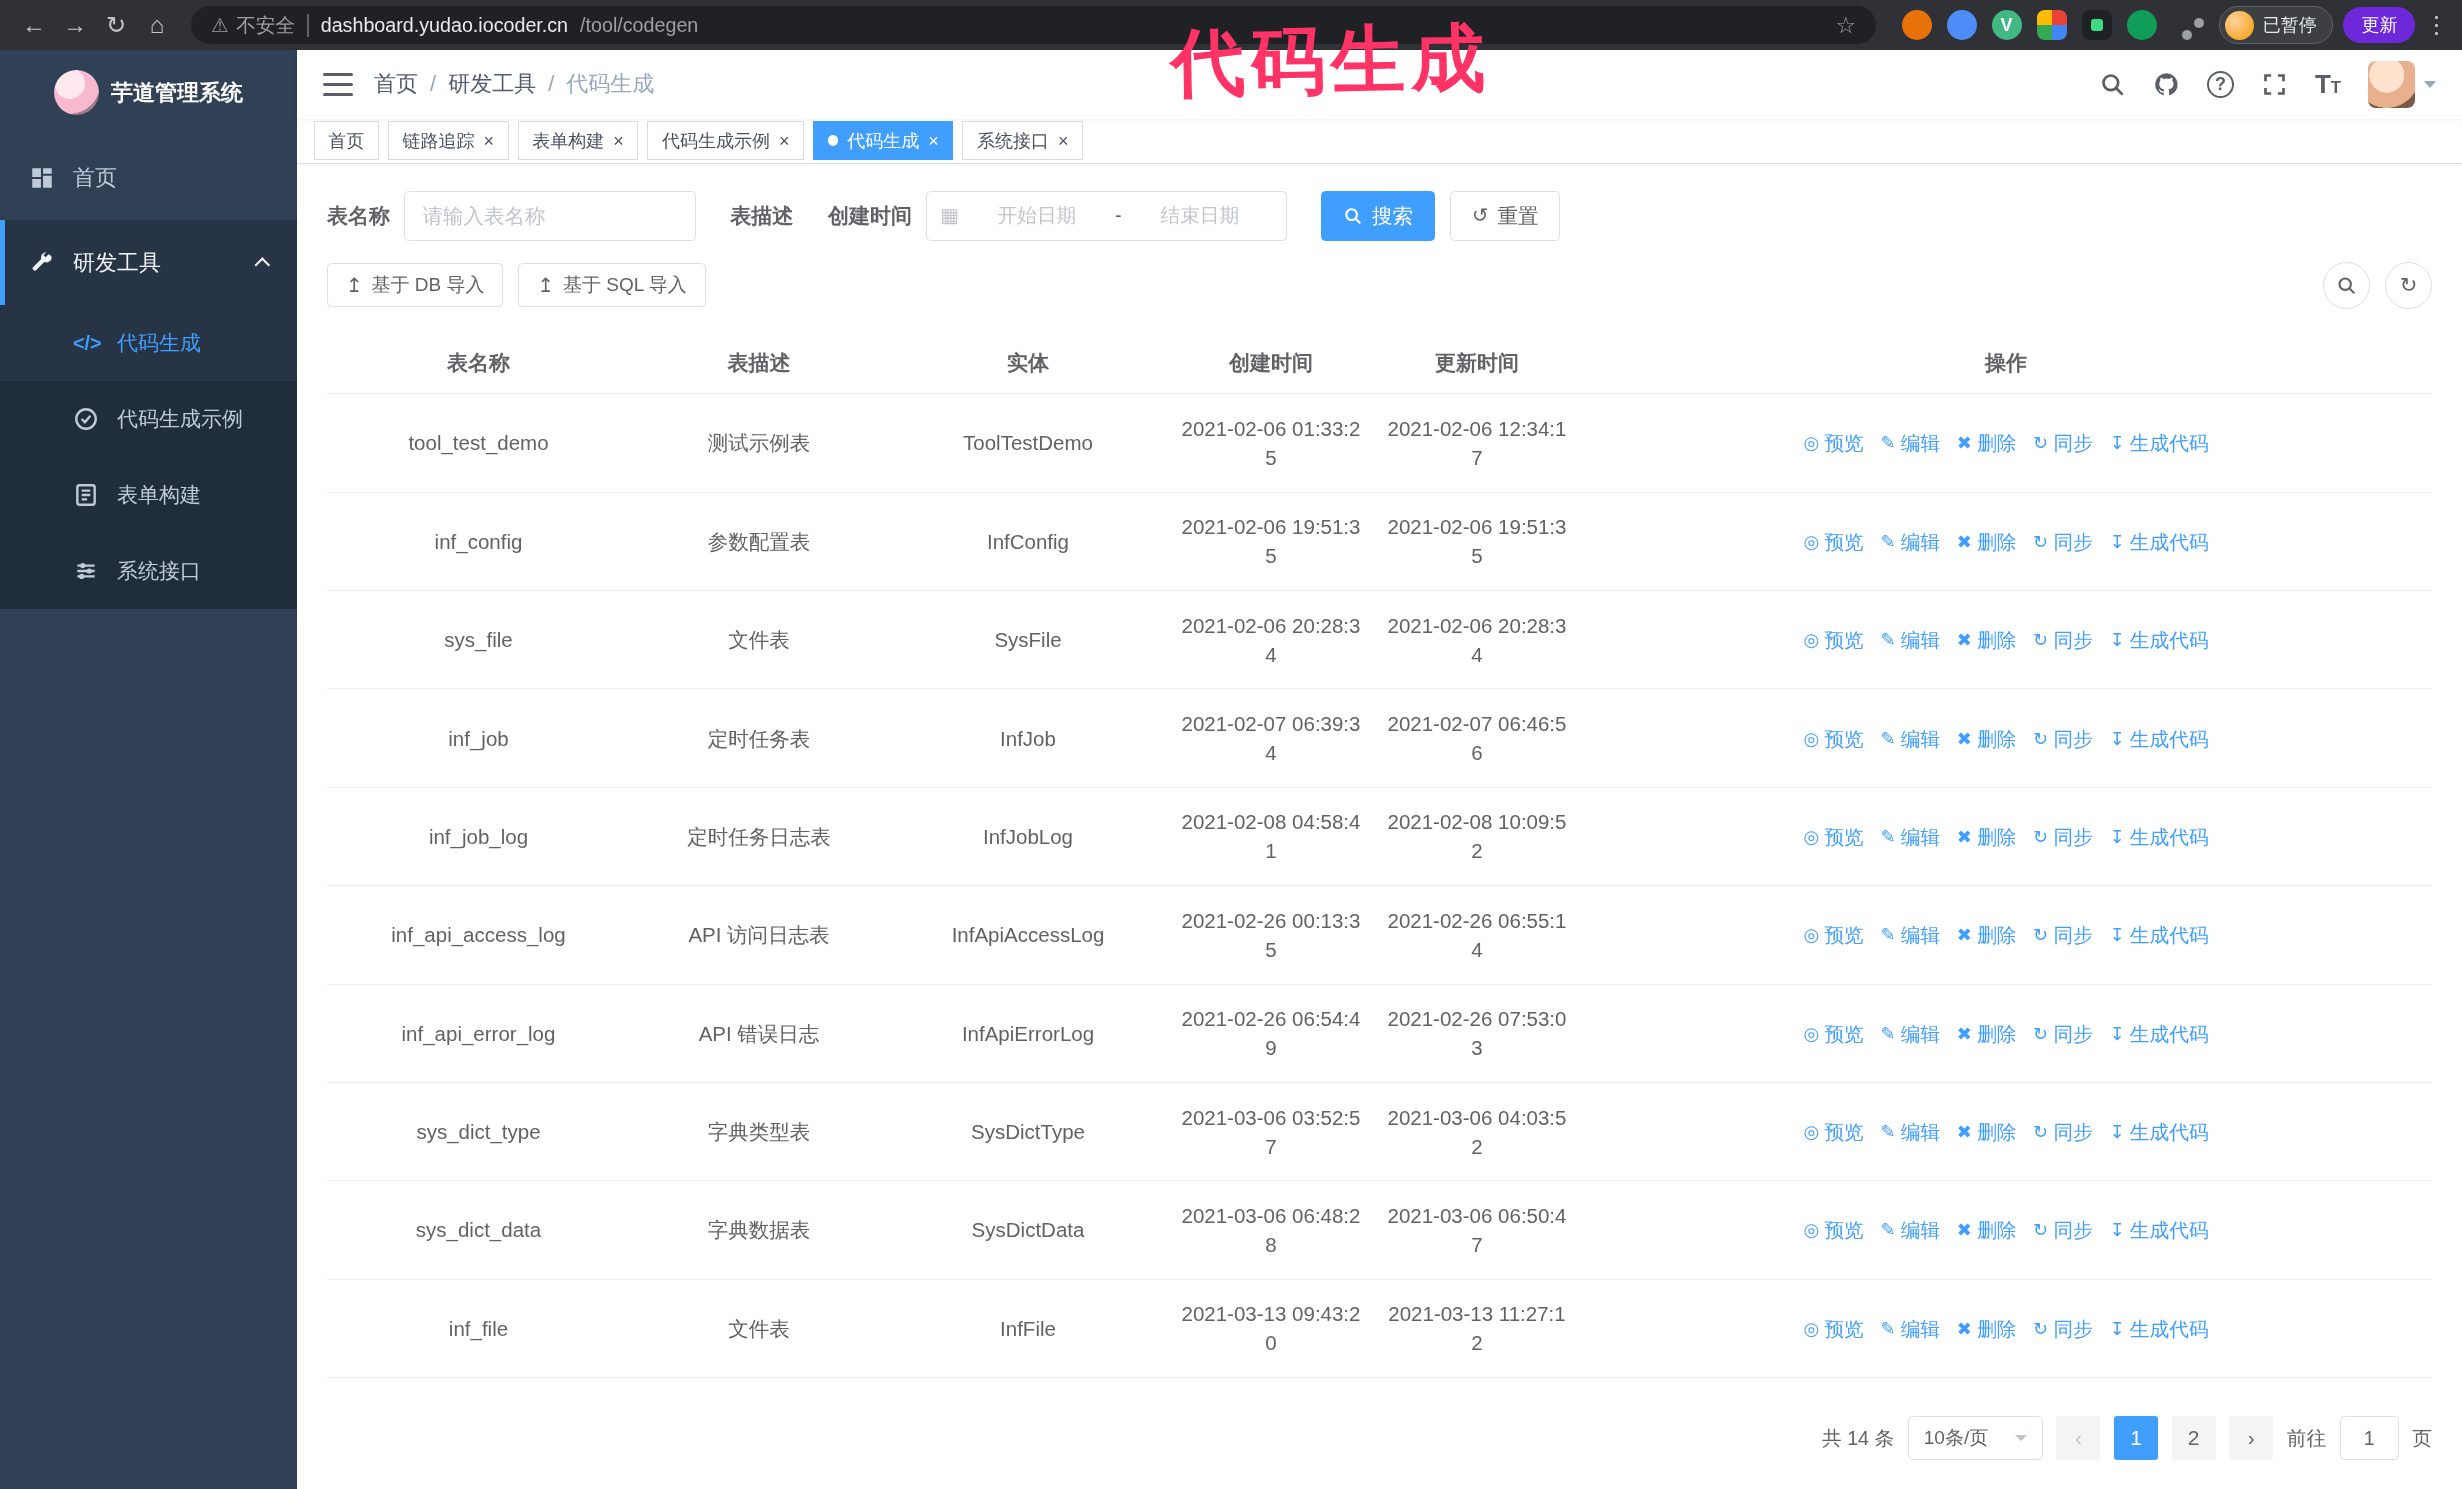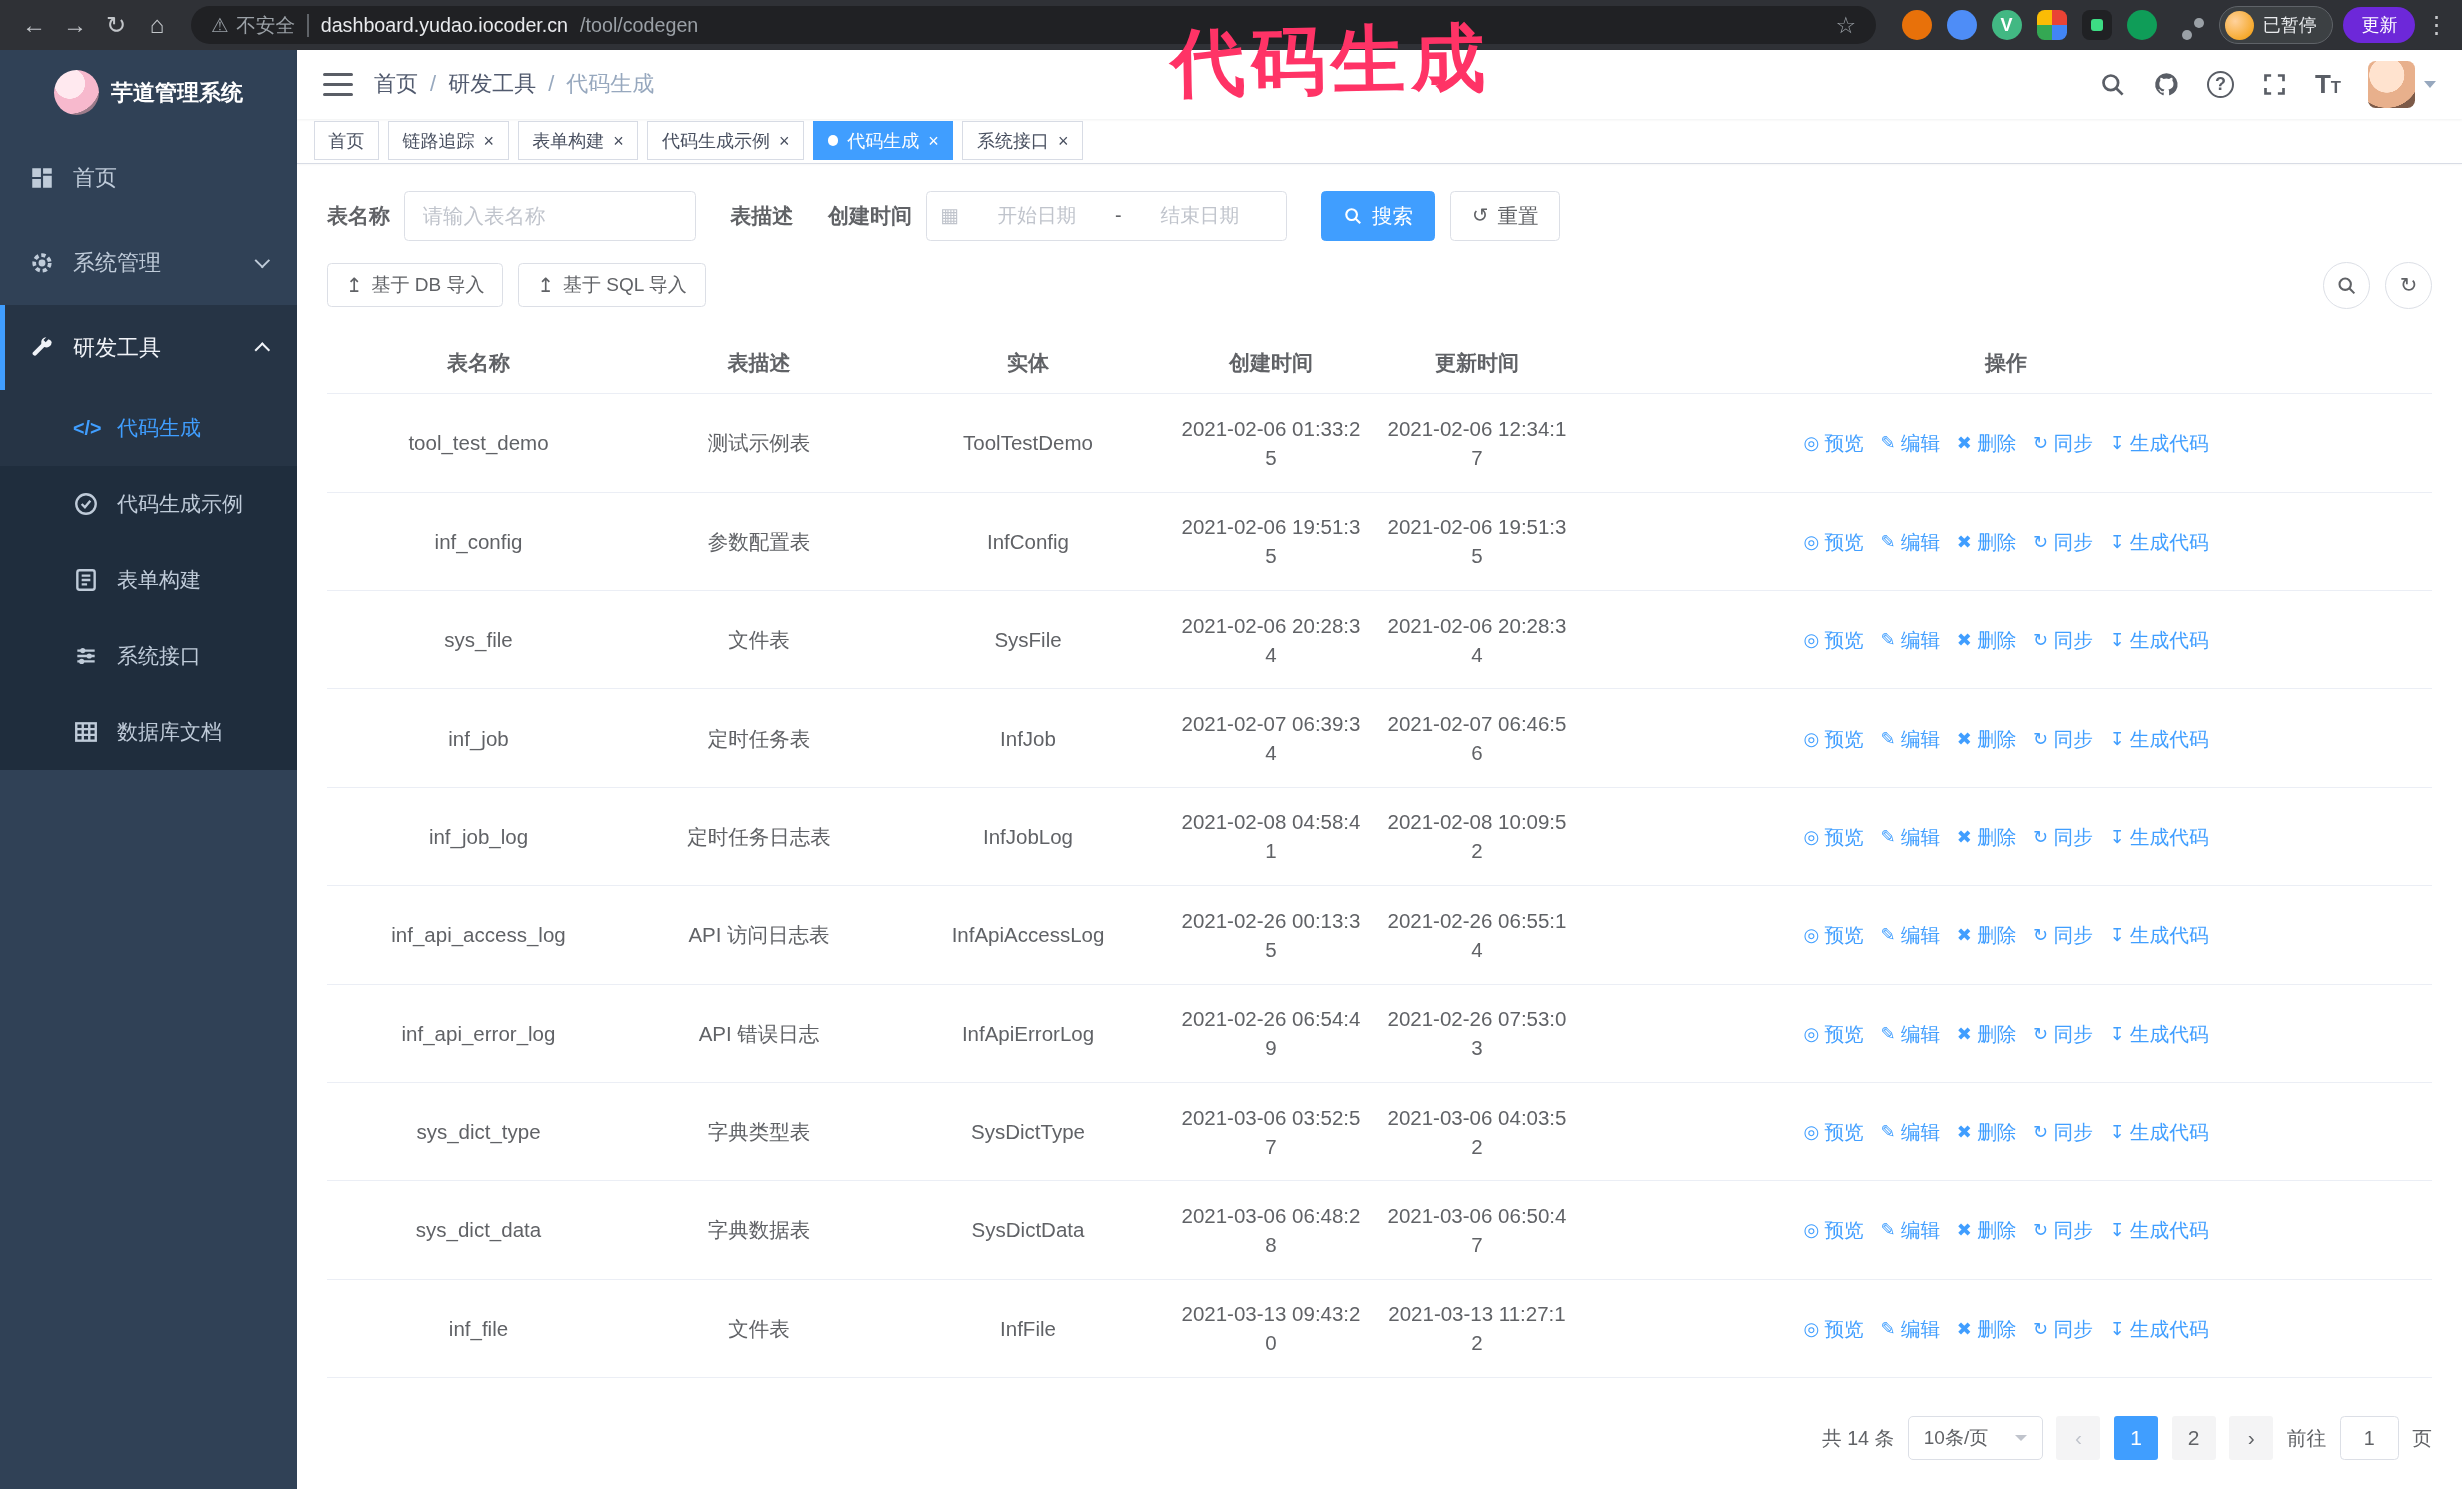--- a/index.html
+++ b/index.html
@@ -172,28 +172,20 @@
       <span class="logo-avatar"></span>
       <span class="logo-title">芋道管理系统</span>
     </div>
     <nav>
       <div class="menu-item">
         <svg viewBox="0 0 24 24">
             <path d="M3 3h8v8H3zM13 3h8v5h-8zM13 10h8v11h-8zM3 13h8v8H3z" fill="currentColor"></path>
           </svg>
         <span>首页</span>
       </div>
-      <div class="menu-item">
-        <svg viewBox="0 0 24 24">
-            <circle cx="12" cy="12" r="7.2" fill="none" stroke="currentColor" stroke-width="3.4" stroke-dasharray="4 2.6"></circle>
-            <circle cx="12" cy="12" r="3.2" fill="currentColor"></circle>
-          </svg>
-        <span>系统管理</span>
-        <span class="chev"></span>
-      </div>
       <div class="menu-item open">
         <svg viewBox="0 0 24 24">
             <path fill="currentColor" d="M21 6.5a5 5 0 0 1-6.9 4.6L7 18.2a2 2 0 1 1-2.8-2.8l7.1-7.1A5 5 0 0 1 16 2l-2.6 2.6 2 2L18 4a5 5 0 0 1 3 2.5z"></path>
           </svg>
         <span>研发工具</span>
         <span class="chev up"></span>
       </div>
       <div class="submenu">
         <div class="menu-item active">
           <span class="glyph">&lt;/&gt;</span>
@@ -214,27 +206,20 @@
           <span>表单构建</span>
         </div>
         <div class="menu-item">
           <svg viewBox="0 0 24 24">
               <path d="M4 7h16M4 12h16M4 17h16" stroke="currentColor" stroke-width="2.2"></path>
               <circle cx="9" cy="7" r="2.4" fill="currentColor"></circle>
               <circle cx="15" cy="12" r="2.4" fill="currentColor"></circle>
               <circle cx="8" cy="17" r="2.4" fill="currentColor"></circle>
             </svg>
           <span>系统接口</span>
-        </div>
-        <div class="menu-item">
-          <svg viewBox="0 0 24 24">
-              <rect x="3" y="4" width="18" height="16" fill="none" stroke="currentColor" stroke-width="2.2"></rect>
-              <path d="M3 9.3h18M3 14.6h18M9 4v16M15 4v16" stroke="currentColor" stroke-width="2.2"></path>
-            </svg>
-          <span>数据库文档</span>
         </div>
       </div>
     </nav>
   </aside>
 
   <div class="main">
 
     <div class="topbar">
       <button class="hamburger">
           <span></span>

